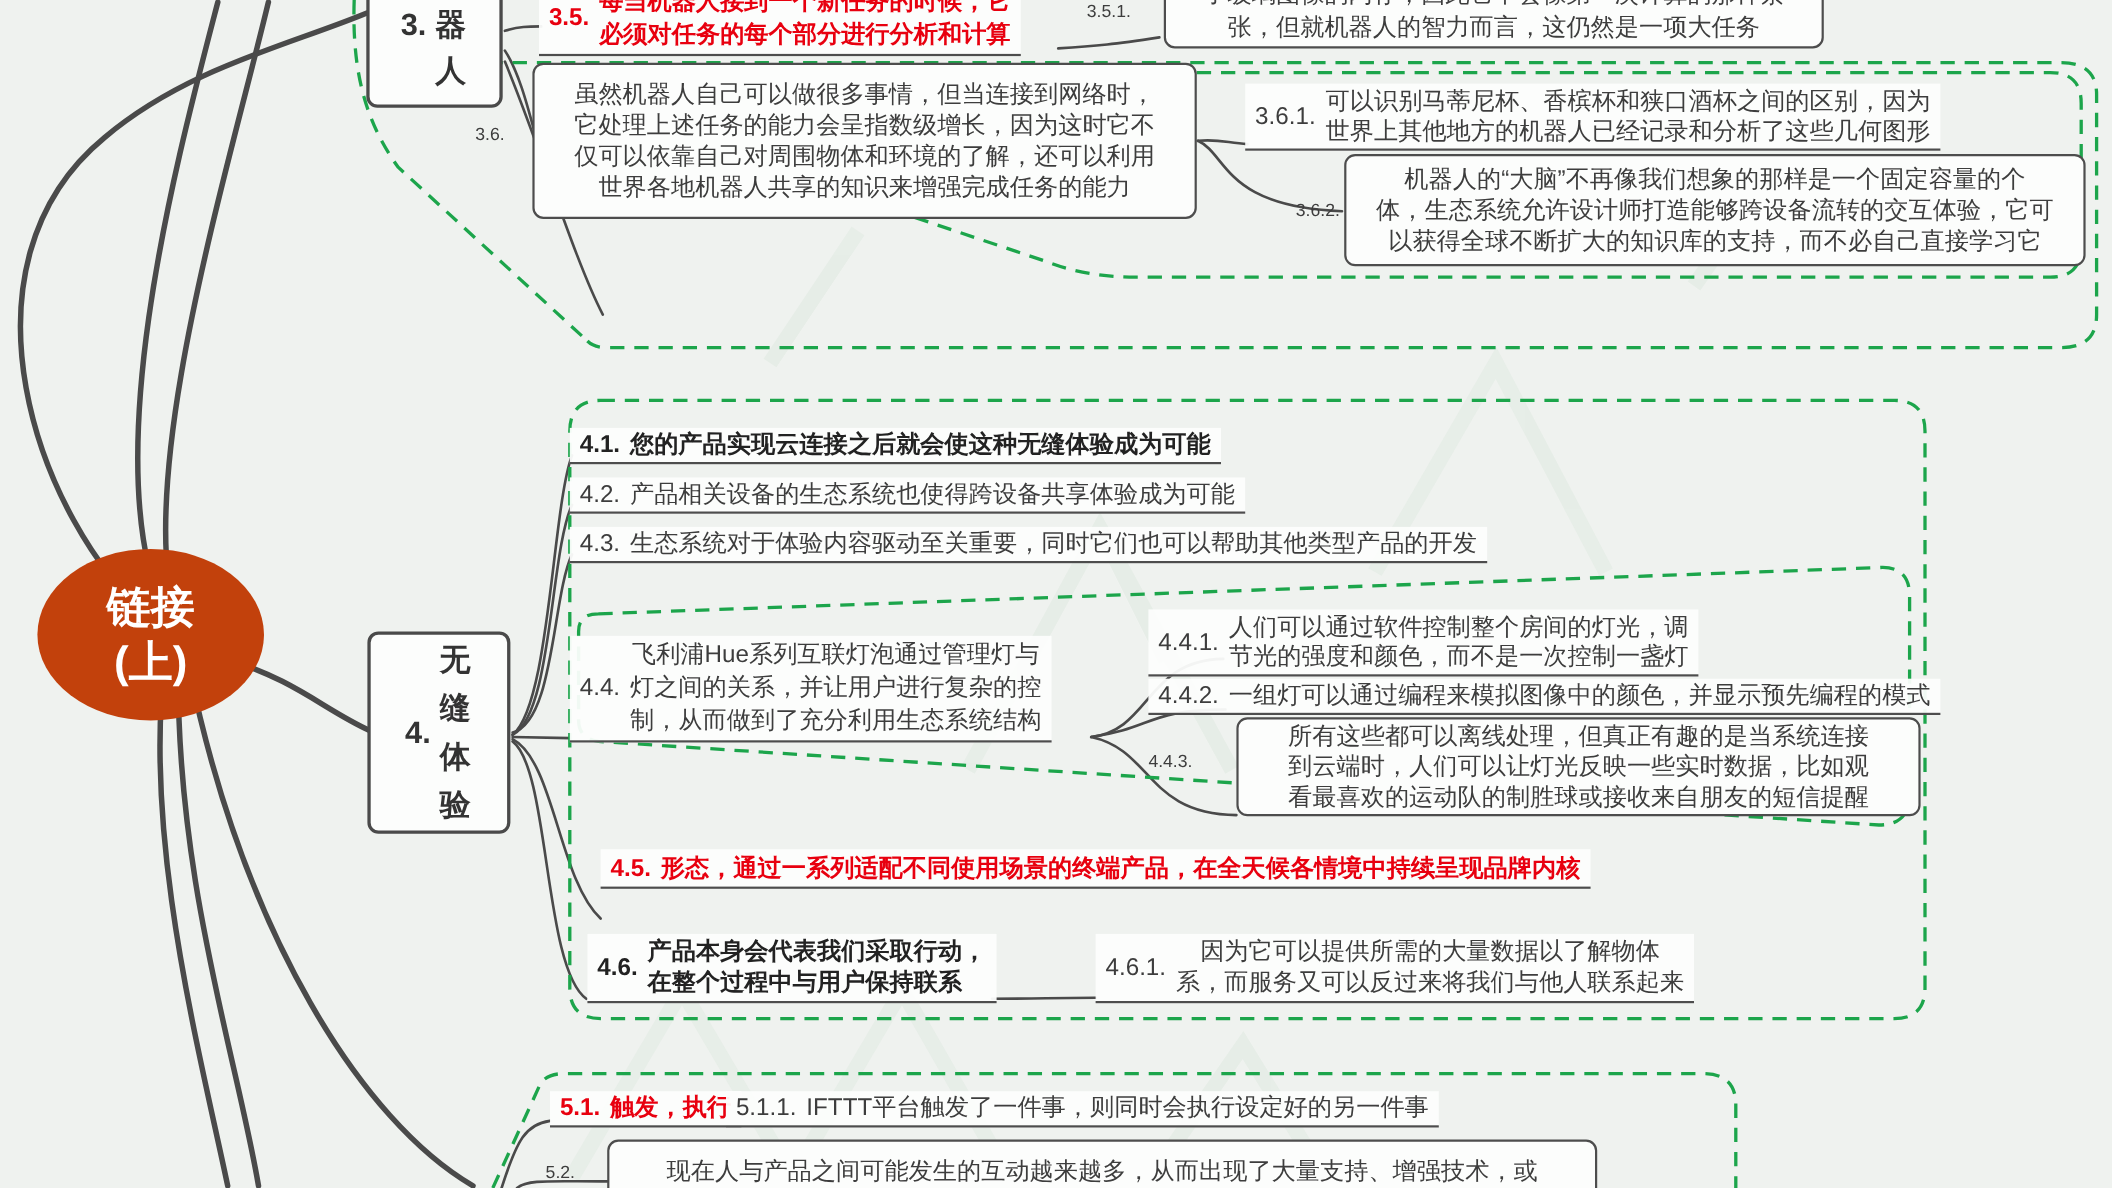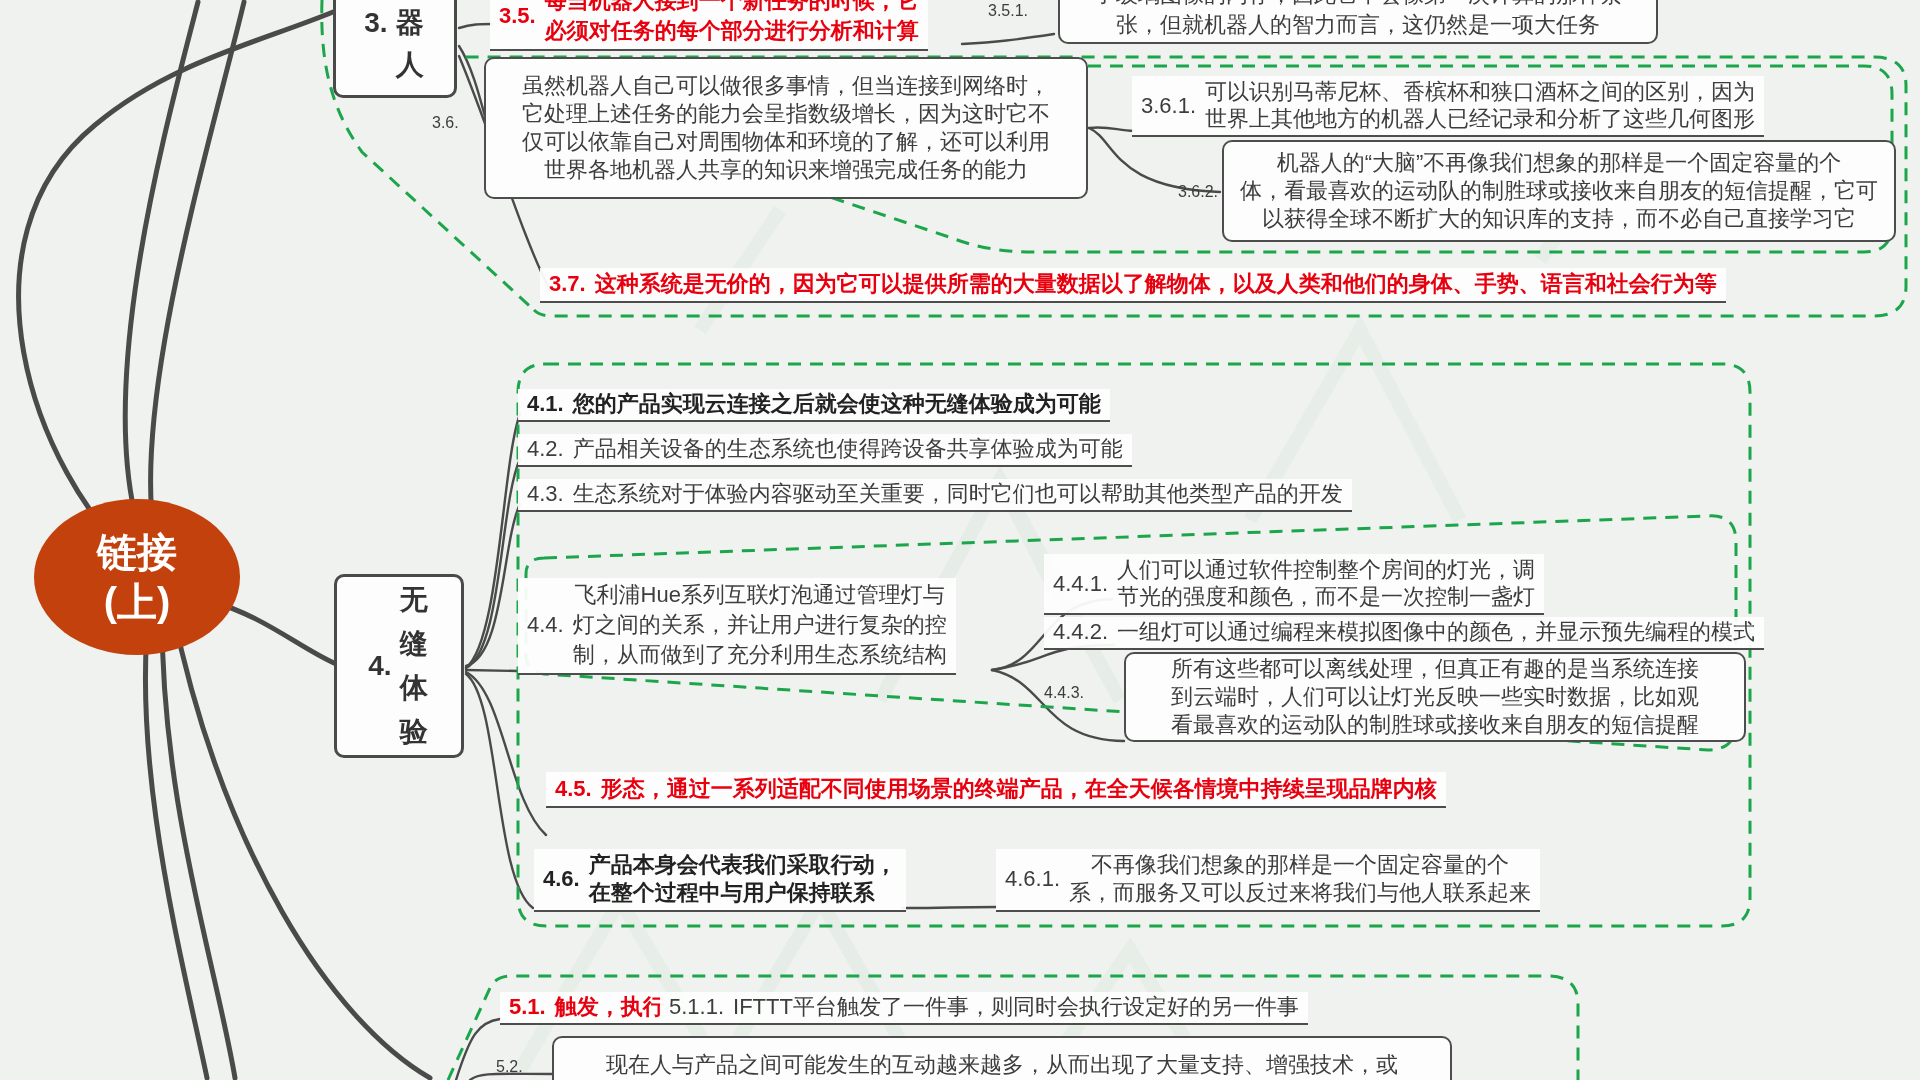--- a/index.html
+++ b/index.html
@@ -133,28 +133,24 @@
     <span class="num">3.6.1.</span>
     <div class="col">
       <span>可以识别马蒂尼杯、香槟杯和狭口酒杯之间的区别，因为</span>
       <span>世界上其他地方的机器人已经记录和分析了这些几何图形</span>
     </div>
   </div>
 
   <span class="lbl" style="left:1178px;top:183px;">3.6.2.</span>
   <div class="tbox" style="left:1222px;top:140px;width:674px;height:102px;line-height:28px;">
     <span>机器人的“大脑”不再像我们想象的那样是一个固定容量的个</span>
-    <span>体，看最喜欢的运动队的制胜球或接收来自朋友的短信提醒，它可</span>
+    <span>体，生态系统允许设计师打造能够跨设备流转的交互体验，它可</span>
     <span>以获得全球不断扩大的知识库的支持，而不必自己直接学习它</span>
   </div>
 
-  <div class="row red" style="left:540px;top:268px;line-height:28px;">
-    <span class="num">3.7.</span>
-    <span>这种系统是无价的，因为它可以提供所需的大量数据以了解物体，以及人类和他们的身体、手势、语言和社会行为等</span>
-  </div>
 
   <div class="row bold" style="left:518px;top:389px;line-height:26px;">
     <span class="num">4.1.</span>
     <span>您的产品实现云连接之后就会使这种无缝体验成为可能</span>
   </div>
   <div class="row" style="left:518px;top:434px;line-height:26px;align-items:center;">
     <span class="num">4.2.</span>
     <span>产品相关设备的生态系统也使得跨设备共享体验成为可能</span>
   </div>
   <div class="row" style="left:518px;top:479px;line-height:26px;">
@@ -202,21 +198,21 @@
     <span class="num">4.6.</span>
     <div class="col" style="align-items:flex-start;">
       <span>产品本身会代表我们采取行动，</span>
       <span>在整个过程中与用户保持联系</span>
     </div>
   </div>
 
   <div class="row" style="left:996px;top:849px;line-height:28px;">
     <span class="num">4.6.1.</span>
     <div class="col">
-      <span>不再像我们想象的那样是一个固定容量的个</span>
+      <span>因为它可以提供所需的大量数据以了解物体</span>
       <span>系，而服务又可以反过来将我们与他人联系起来</span>
     </div>
   </div>
 
   <div class="row red" style="left:500px;top:992px;line-height:26px;justify-content:center;">
     <span class="num">5.1.</span>
     <span>触发，执行</span>
   </div>
 
   <div class="row" style="left:660px;top:992px;line-height:26px;">

